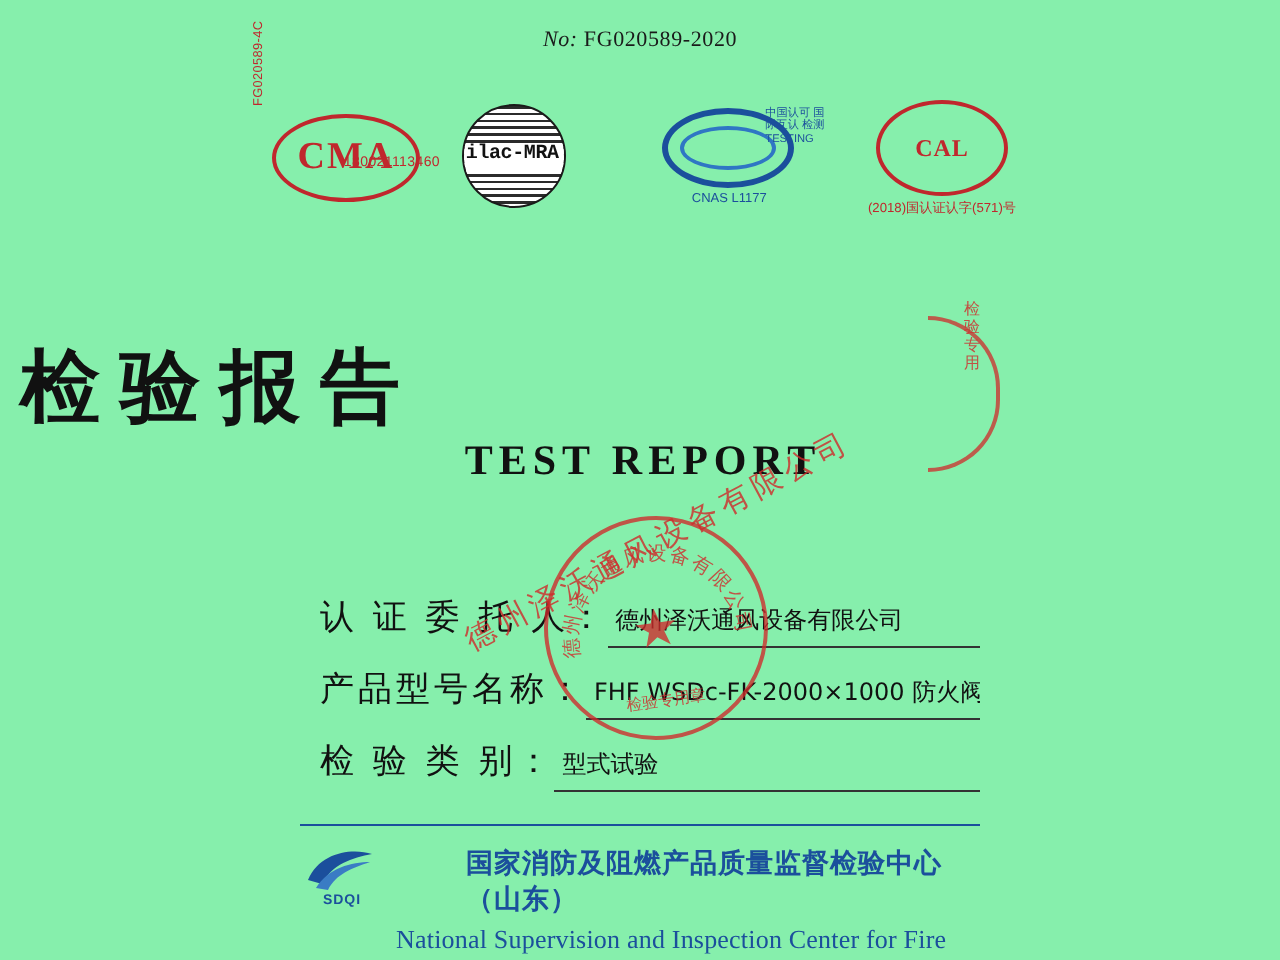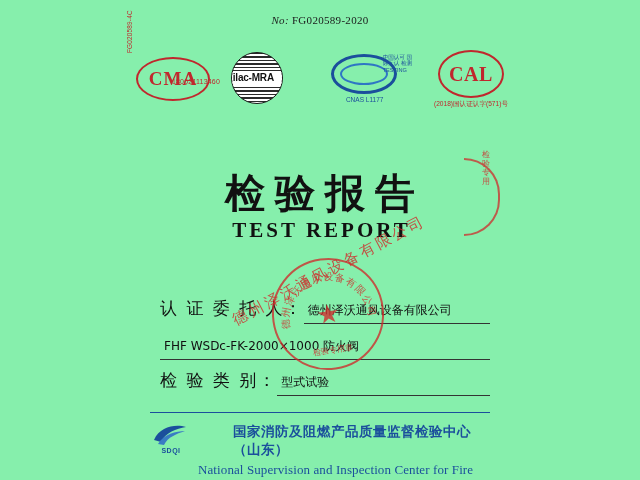--- a/index.html
+++ b/index.html
@@ -129,25 +129,25 @@
     height: 14px;
     background: #ffffff;
   }
   .ilac-label {
     position: absolute;
     left: 0;
     top: 19px;
     width: 52px;
     height: 14px;
     line-height: 14px;
-    text-align: center;
+    text-align: right;
     font-size: 10px;
     font-weight: bold;
     color: #111;
-    font-family: Liberation Sans, sans-serif;
+    font-family: Liberation Mono, monospace;
     letter-spacing: -0.2px;
   }
 
   
   .cnas-wrap {
     position: relative;
     width: 76px;
     height: 58px;
   }
   .cnas-ring {
@@ -219,21 +219,21 @@
     box-sizing: border-box;
   }
   .cal-text {
     position: absolute;
     left: 12px;
     top: 0px;
     width: 66px;
     height: 48px;
     line-height: 48px;
     text-align: center;
-    font-size: 20px;
+    font-size: 12px;
     font-weight: bold;
     color: #c0272d;
     font-family: "Liberation Serif", serif;
     letter-spacing: 0.5px;
   }
   .cal-sub {
     position: absolute;
     left: 0;
     top: 50px;
     width: 90px;
@@ -241,21 +241,21 @@
     font-size: 6.6px;
     color: #c0272d;
   }
 
   
   .title-cn {
     position: absolute;
     top: 166px;
     left: 0;
     width: 640px;
-    text-align: center;
+    text-align: left;
     font-size: 40px;
     font-weight: bold;
     letter-spacing: 10px;
     text-indent: 10px;
     color: #111;
     font-family: "DejaVu Sans", sans-serif;
   }
   .title-en {
     position: absolute;
     top: 218px;
@@ -501,20 +501,21 @@
 
   <div class="edge-stamp"></div>
   <div class="edge-stamp-text">检验专用</div>
 
   <div class="fields">
     <div class="field-row">
       <span class="field-label">认 证 委 托 人：</span>
       <span class="field-value">德州泽沃通风设备有限公司</span>
     </div>
     <div class="field-row">
+      <span class="field-label">产品型号名称：</span>
       <span class="field-value">FHF WSDc-FK-2000×1000 防火阀</span>
     </div>
     <div class="field-row">
       <span class="field-label">检 验 类 别：</span>
       <span class="field-value">型式试验</span>
     </div>
   </div>
 
   <div class="diag-stamp">德州泽沃通风设备有限公司</div>
 

